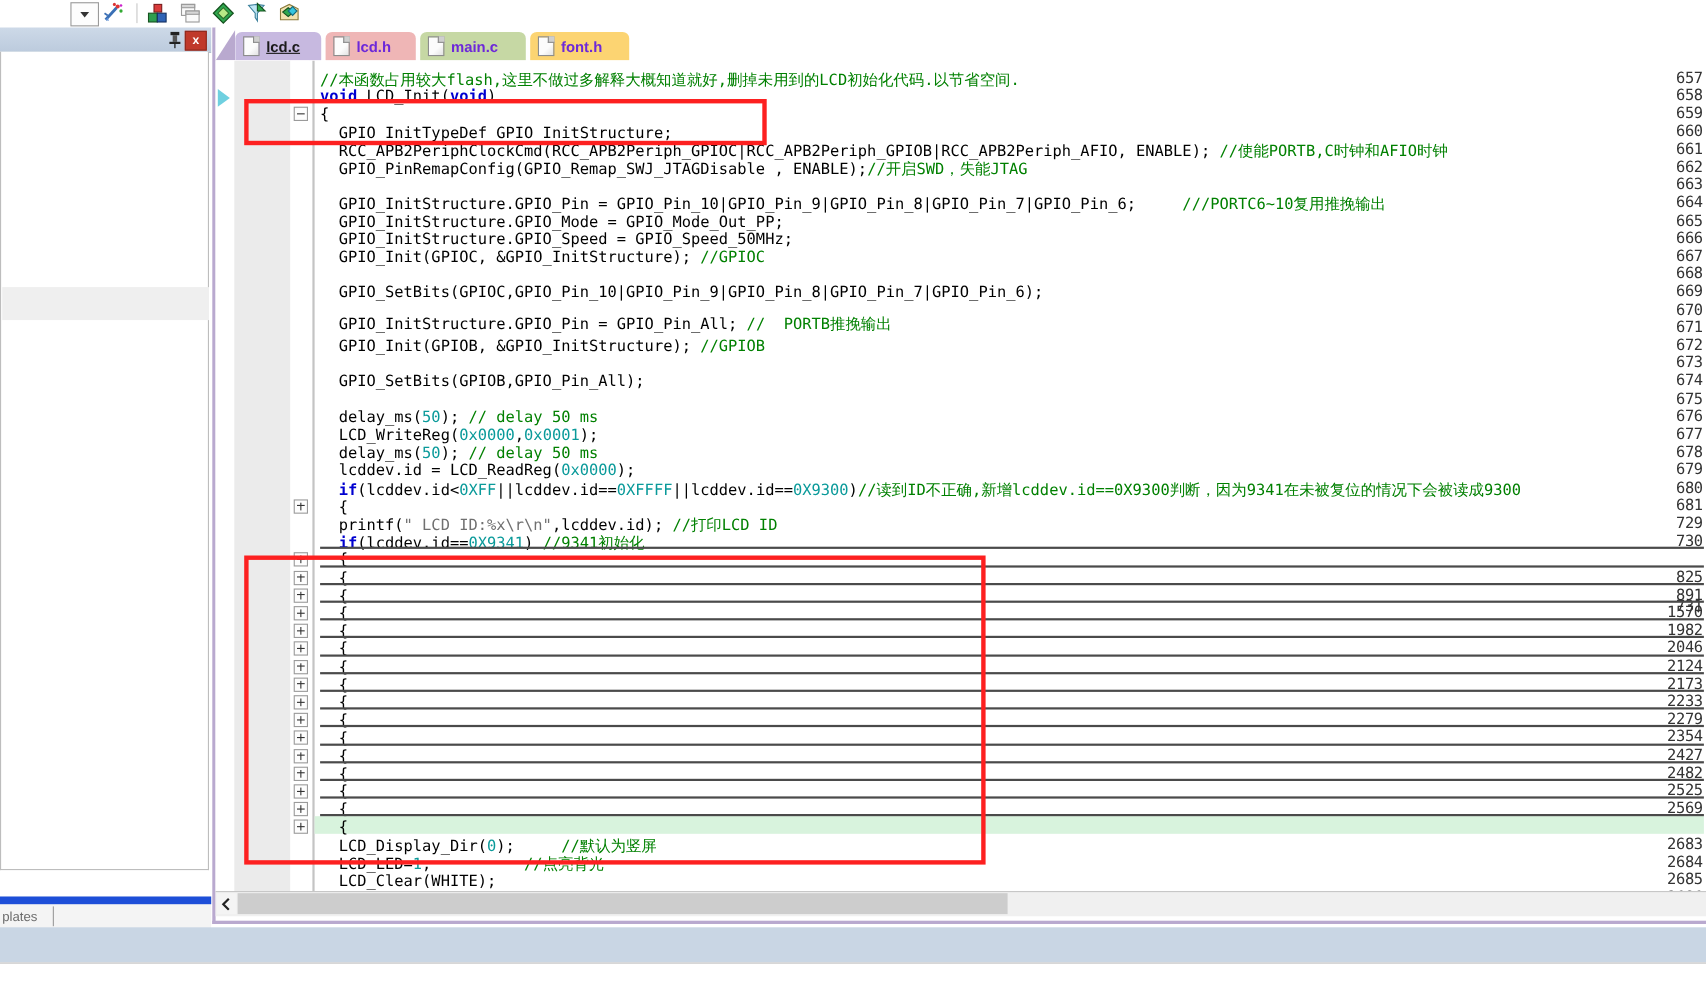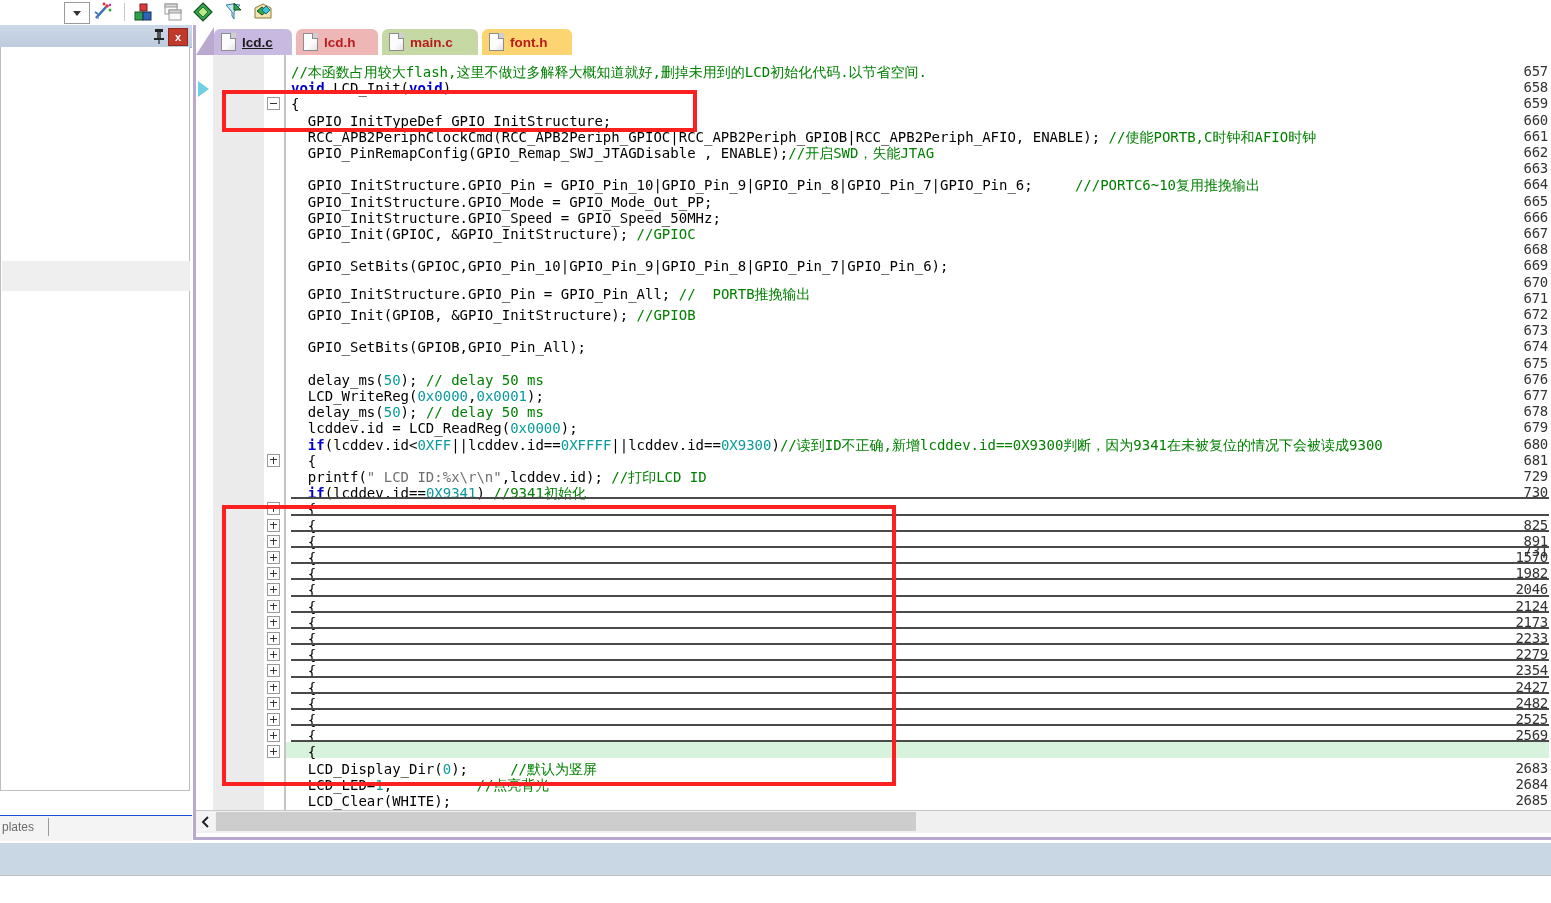--- a/index.html
+++ b/index.html
@@ -21,33 +21,33 @@
   
   .leftpanel{position:absolute;left:0;top:25px;width:192px;height:790px;background:#ffffff;}
   .lp-caption{position:absolute;left:0;top:0;width:192px;height:22px;
               background:linear-gradient(#cdd9e8,#bccbdd);border-bottom:1px solid #9fb0c4;}
   .lp-pin{position:absolute;right:26px;top:3px;width:14px;height:16px;}
   .lp-close{position:absolute;right:4px;top:3px;width:18px;height:16px;background:#c0392b;
             border:1px solid #8d2a1e;color:#fff;font:bold 11px "Liberation Sans",sans-serif;
             display:flex;align-items:center;justify-content:center;}
   .lp-body{position:absolute;left:0;top:22px;width:190px;height:744px;background:#ffffff;border:1px solid #bdbdbd;border-top:none;box-sizing:border-box;}
   .lp-row{position:absolute;left:1px;width:188px;height:30px;background:#efefef;}
-  .lp-foot{position:absolute;left:0;top:790px;width:192px;height:25px;background:#f4f4f4;border-top:1px solid #1d4ed8;}
+  .lp-foot{position:absolute;left:0;top:790px;width:192px;height:25px;background:#f4f4f4;border-top:7px solid #1d4ed8;}
   .lp-foot-txt{position:absolute;left:2px;top:4px;font:12px "Liberation Sans",sans-serif;color:#6b6b6b;}
   .lp-foot-caret{position:absolute;left:48px;top:2px;width:1px;height:18px;background:#9a9a9a;}
 
   
   .editor{position:absolute;left:193px;top:25px;width:1358px;height:815px;background:#ffffff;
           border-left:3px solid #b9a9cf;border-bottom:3px solid #b9a9cf;box-sizing:border-box;}
   .tabstrip{position:absolute;left:0;top:0;width:1355px;height:30px;background:#ffffff;overflow:hidden;}
   .tab-corner{position:absolute;left:0;top:2px;width:18px;height:28px;background:#b9a9cf;
               clip-path:polygon(100% 0,100% 100%,0 100%);}
   .tab{position:absolute;top:4px;height:26px;border-top-left-radius:6px;border-top-right-radius:6px;
        display:flex;align-items:center;gap:6px;padding:0 11px 0 7px;box-sizing:border-box;}
-  .tab-label{font:bold 13.5px "Liberation Sans",sans-serif;color:#b91c1c;white-space:nowrap;}
+  .tab-label{font:bold 13.5px "Liberation Sans",sans-serif;color:#6d28d9;white-space:nowrap;}
   .tab.active .tab-label{text-decoration:underline;color:#1a1a1a;}
   .doc-ico{width:13px;height:16px;background:linear-gradient(135deg,#fcfcfc 60%,#e2e2e2);
            border:1px solid #8d8d8d;position:relative;flex:none;}
   .doc-ico:after{content:"";position:absolute;right:-1px;top:-1px;width:5px;height:5px;
                  background:#cfcfcf;border-left:1px solid #8d8d8d;border-bottom:1px solid #8d8d8d;}
 
   
   .code-wrap{position:absolute;left:0;top:30px;width:1355px;height:755px;background:#ffffff;overflow:hidden;}
   .marker-col{position:absolute;left:0;top:0;width:17px;height:755px;background:#ffffff;}
   .gutter{position:absolute;left:17px;top:0;width:51px;height:755px;background:#ebebeb;}

